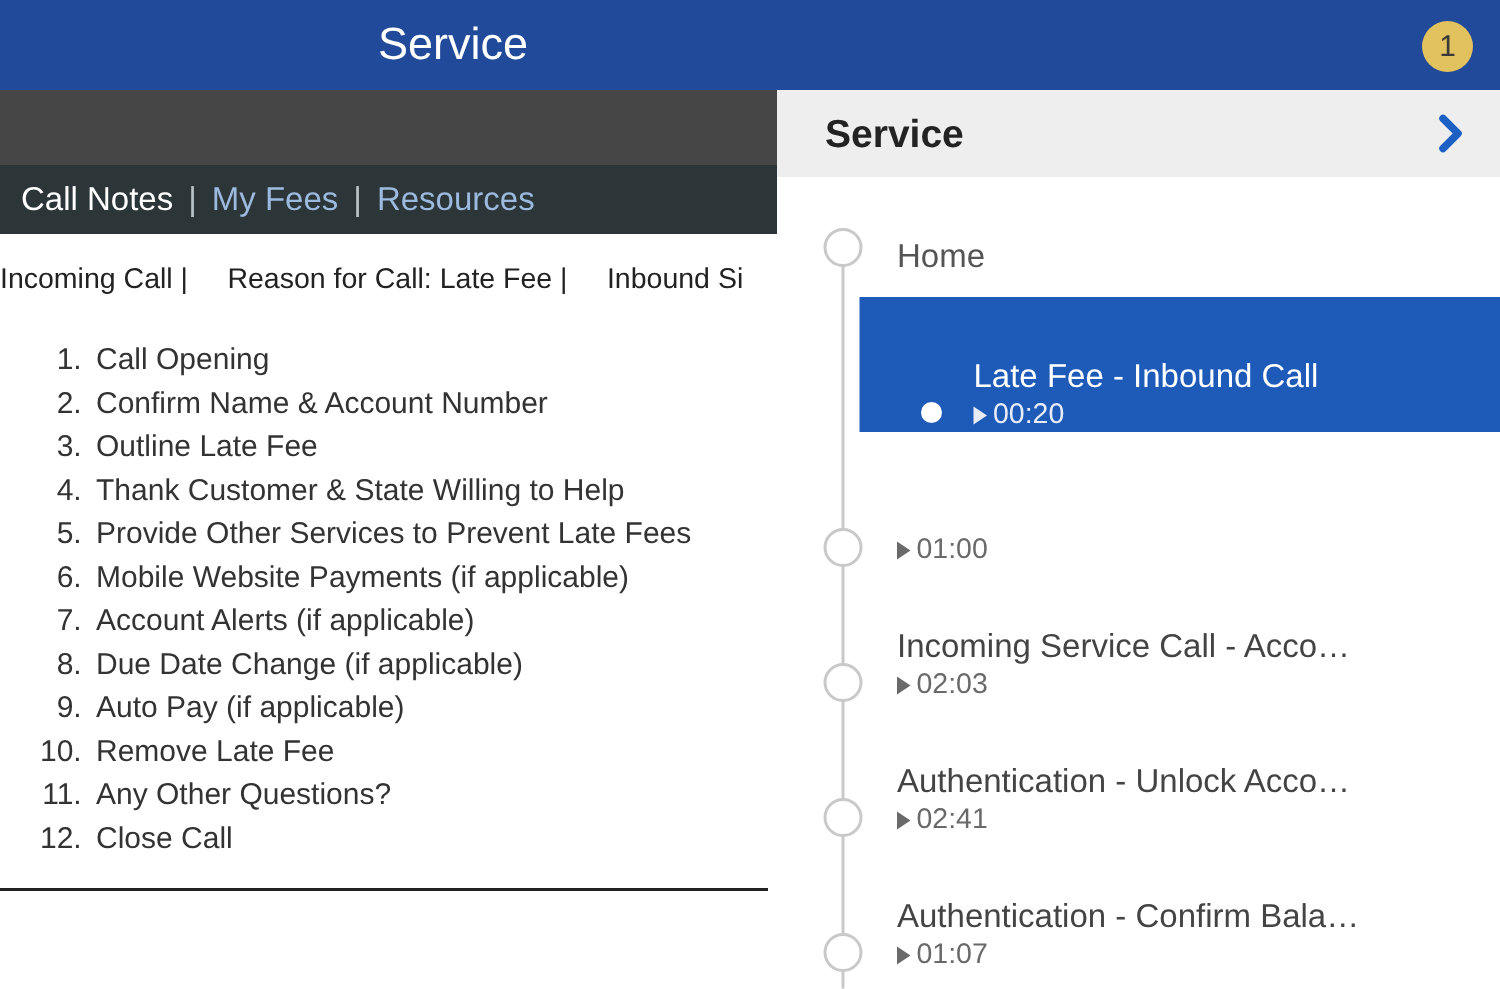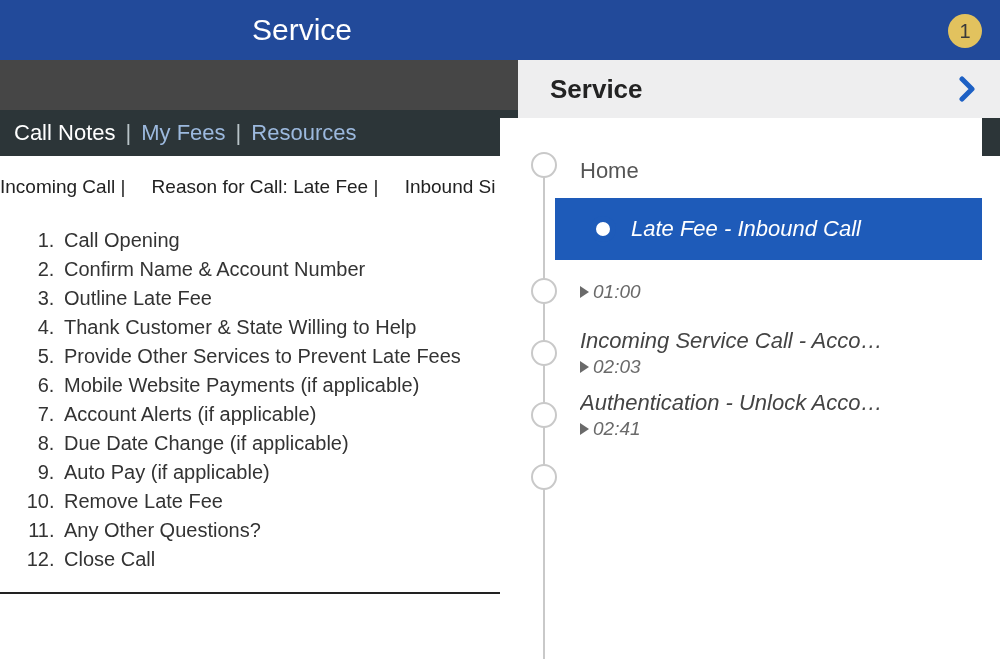--- a/index.html
+++ b/index.html
@@ -113,21 +113,21 @@
     }
     .chev-right {
       width: 20px;
       height: 26px;
       fill: #1d60c4;
       stroke: #1d60c4;
     }
     .right-body {
       position: absolute;
       top: 118px;
-      left: 500px;
+      left: 518px;
       width: 482px;
       bottom: 0;
       background: #fff;
       padding-top: 40px;
     }
     .home-label {
       font-size: 22px;
       color: #555;
       padding-left: 80px;
       margin-bottom: 14px;
@@ -140,26 +140,25 @@
       top: -45px;
       left: 43px;
       width: 2px;
       height: 640px;
       background: #c9c9c9;
       z-index: 1;
     }
     .timeline-item {
       position: relative;
       display: flex;
-      align-items: center;
-      height: 62px;
+      align-items: flex-end;
+      height: 90px;
       padding-left: 80px;
       cursor: pointer;
       z-index: 2;
-      font-style: italic;
     }
     .timeline-item .node {
       position: absolute;
       left: 31px;
       width: 26px;
       height: 26px;
       border-radius: 50%;
       background: #fff;
       border: 2px solid #c9c9c9;
       z-index: 3;
@@ -276,20 +275,24 @@
 <div class="right-body">
   <div class="home-label">Home</div>
   <div class="timeline">
     <div class="timeline-line"></div>
     <div class="home-marker"></div>
 
     <div class="timeline-item active">
       <span class="node"></span>
       <div class="ti-text">
         <div class="ti-title">Late Fee - Inbound Call</div>
+        <div class="ti-meta">
+          <span class="play-tri"></span>
+          <span>00:20</span>
+        </div>
       </div>
     </div>
 
     <div class="timeline-item">
       <span class="node"></span>
       <div class="ti-text">
         <div class="ti-meta">
           <span class="play-tri"></span>
           <span>01:00</span>
         </div>
@@ -313,16 +316,23 @@
         <div class="ti-title">Authentication - Unlock Acco…</div>
         <div class="ti-meta">
           <span class="play-tri"></span>
           <span>02:41</span>
         </div>
       </div>
     </div>
 
     <div class="timeline-item">
       <span class="node"></span>
+      <div class="ti-text">
+        <div class="ti-title">Authentication - Confirm Bala…</div>
+        <div class="ti-meta">
+          <span class="play-tri"></span>
+          <span>01:07</span>
+        </div>
+      </div>
     </div>
 
   </div>
 </div>
 
 </body></html>

